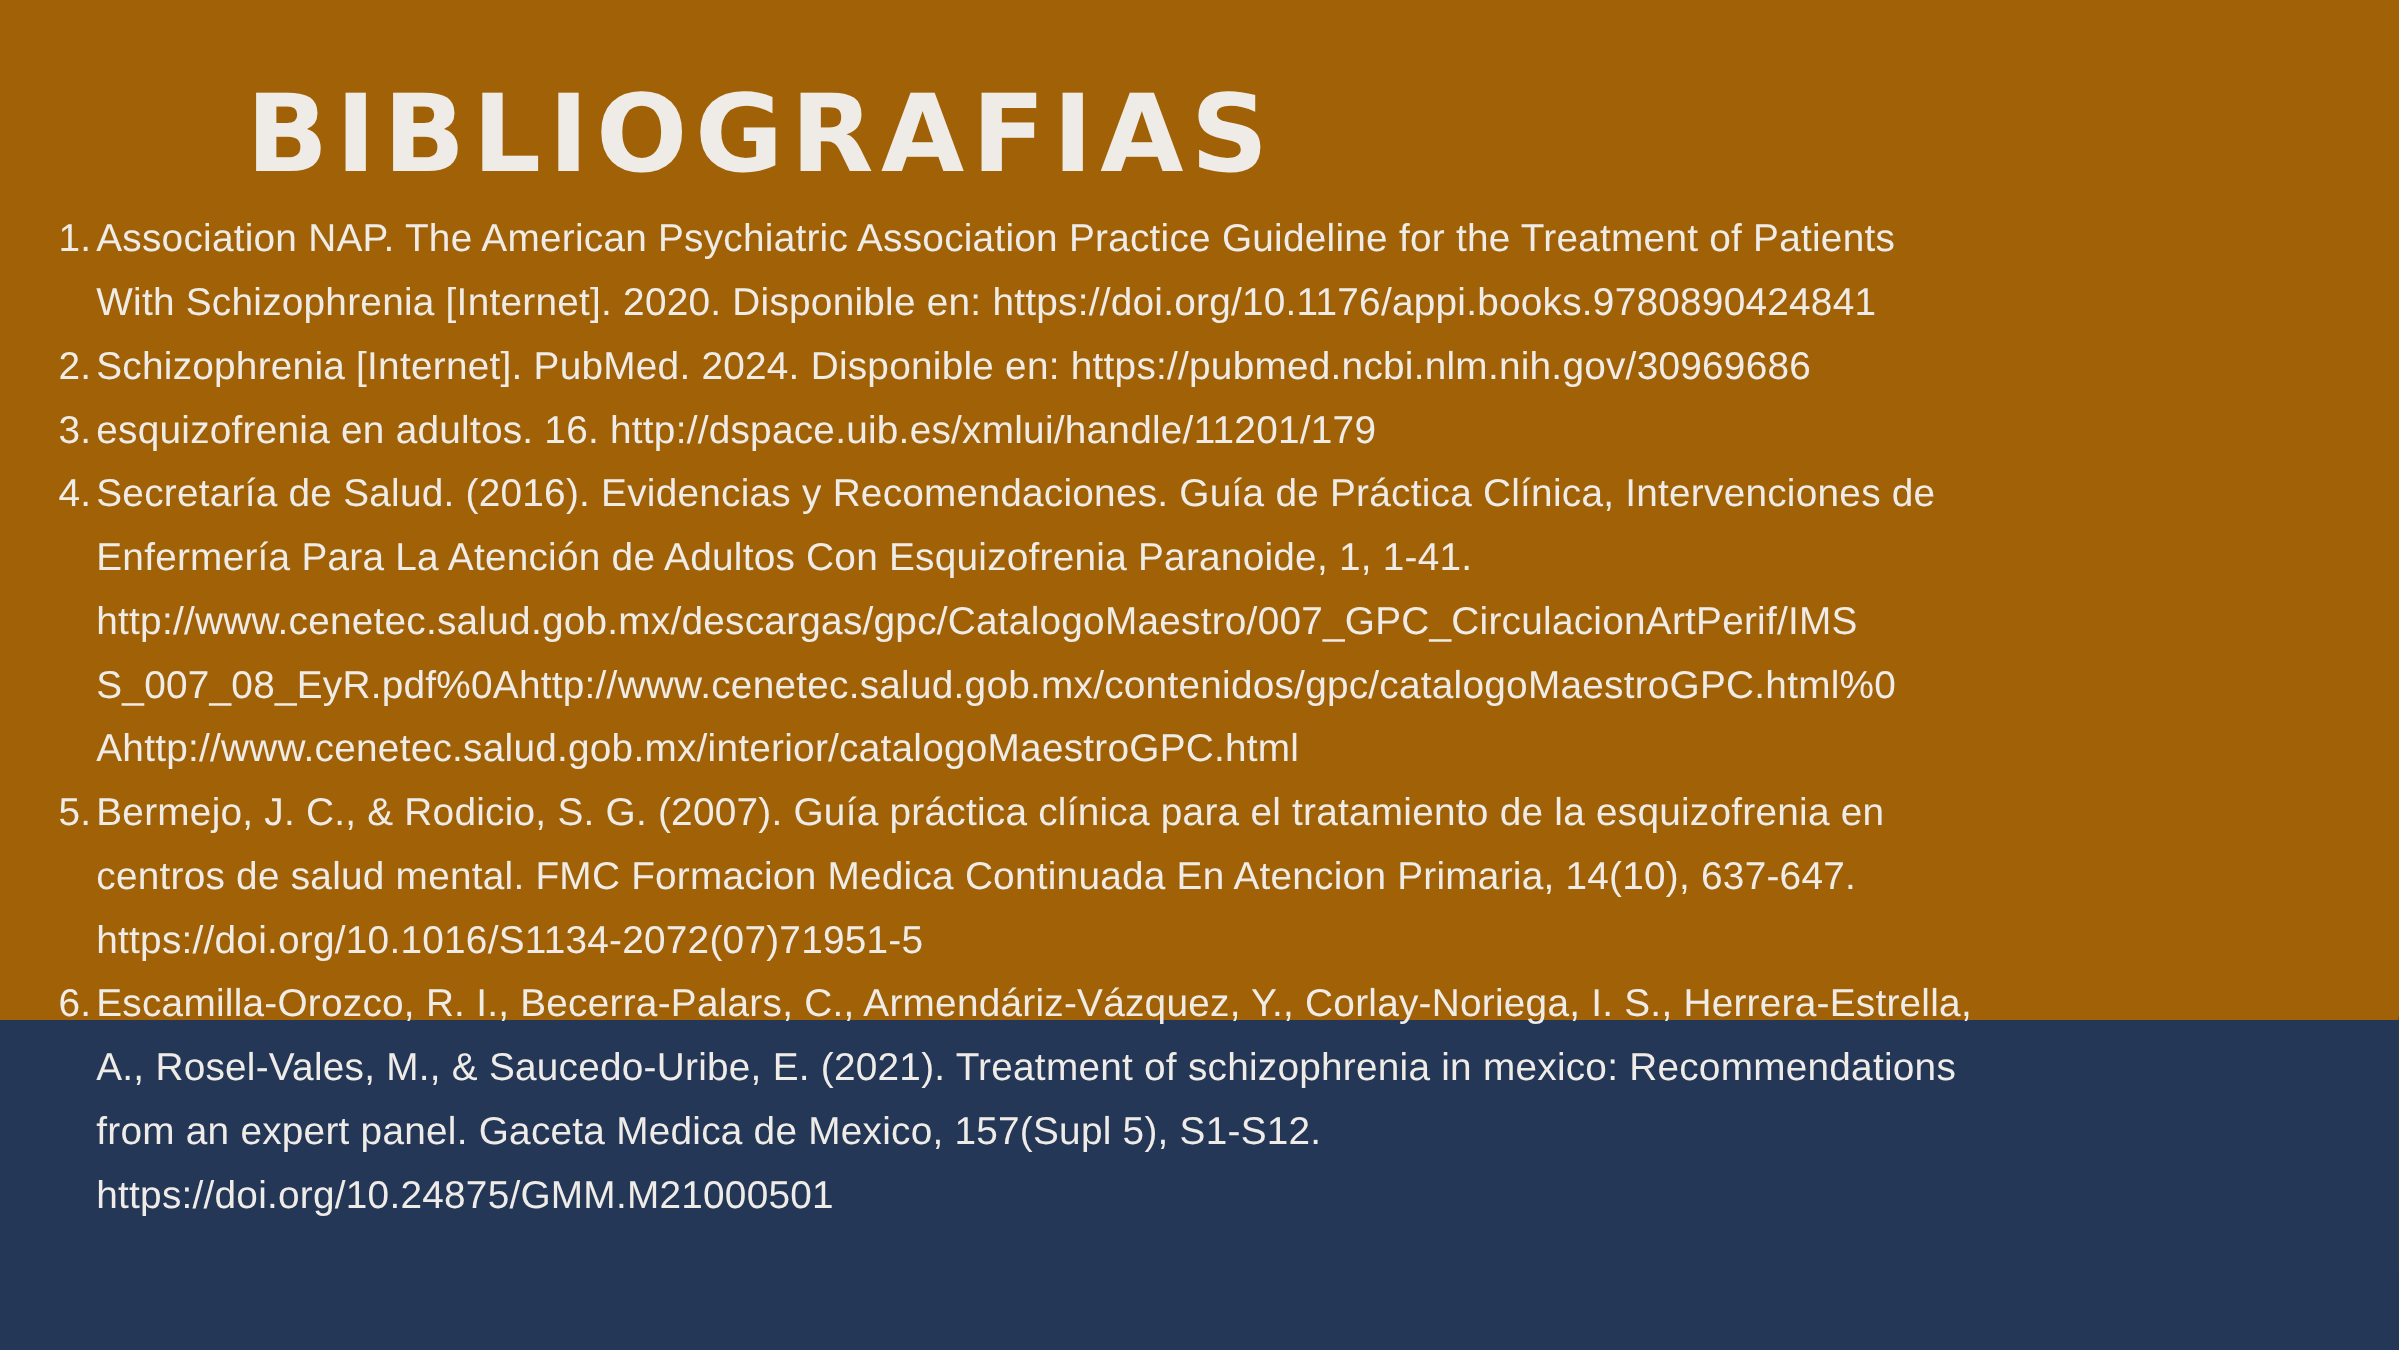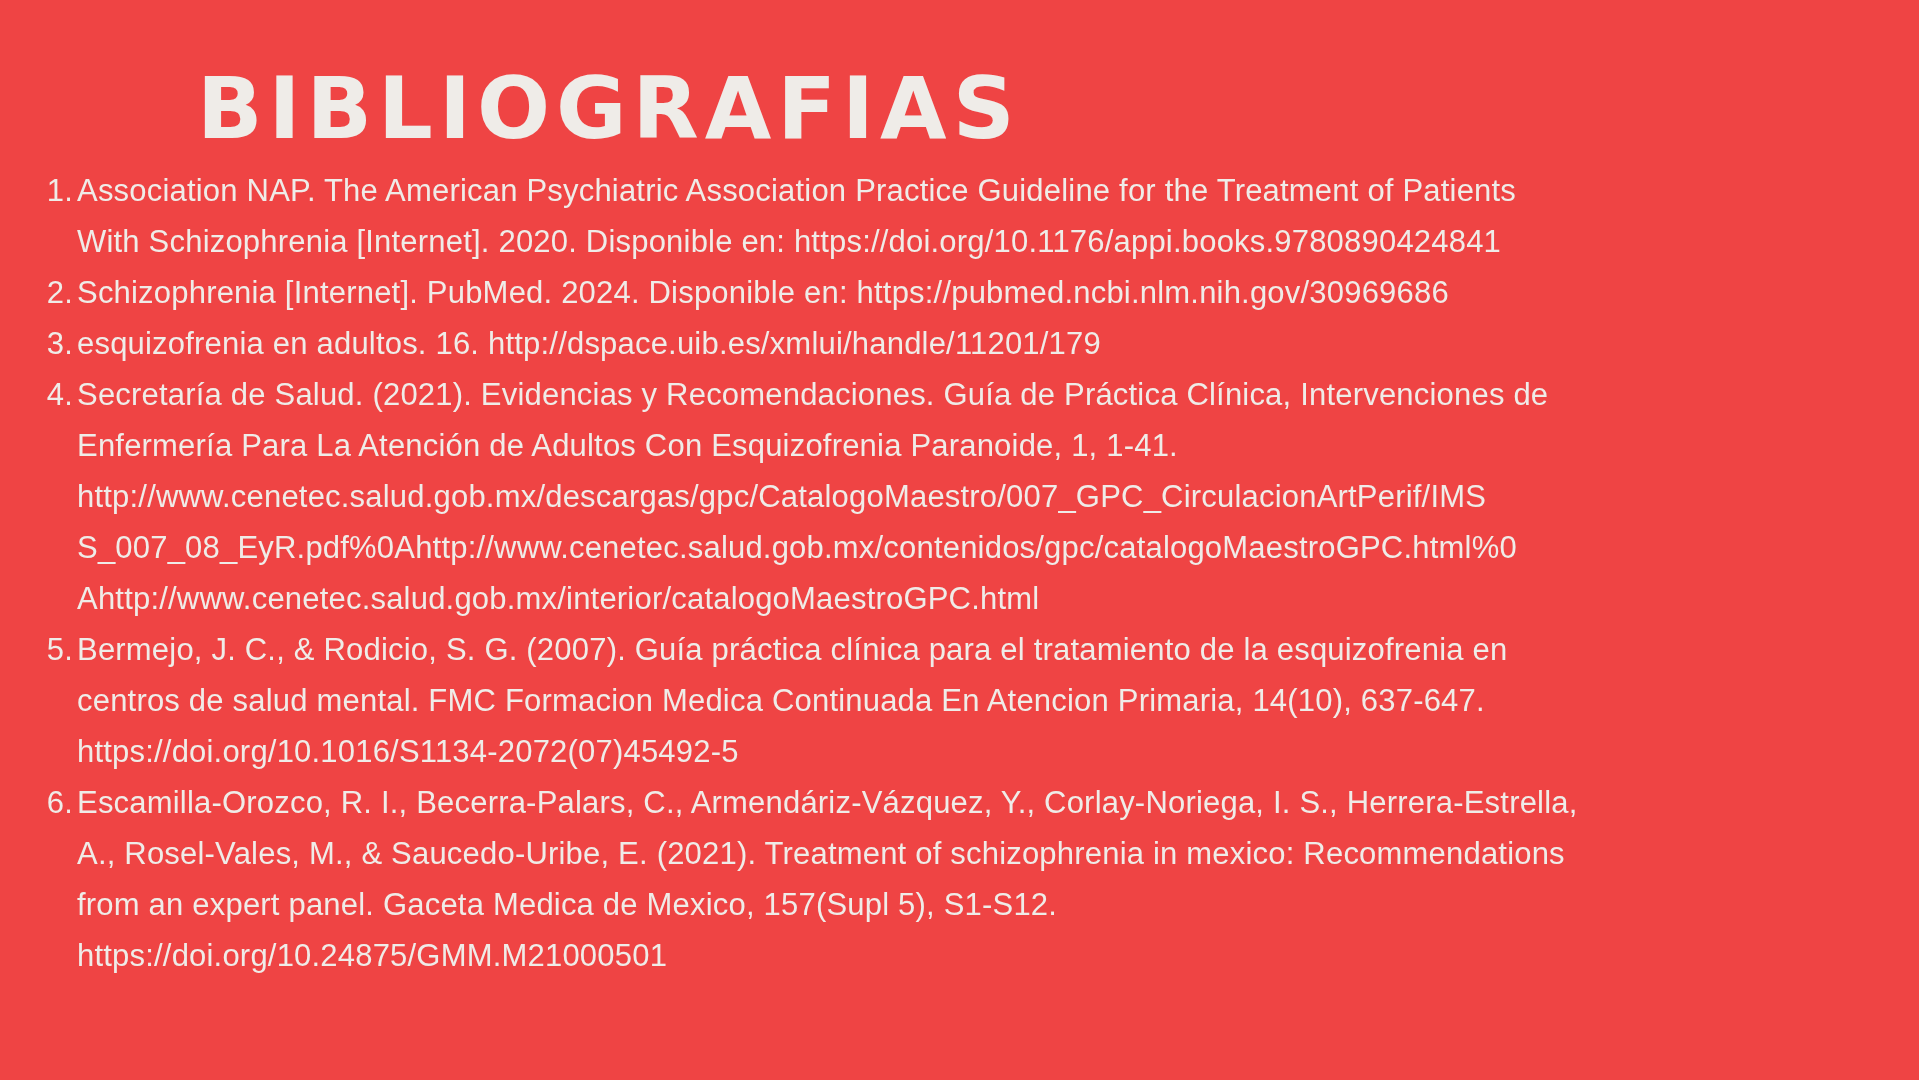--- a/index.html
+++ b/index.html
@@ -6,22 +6,22 @@
       margin: 0;
       padding: 0;
       width: 1919px;
       height: 1080px;
       overflow: hidden;
       background: #243757;
     }
     .slide {
       position: relative;
       width: 1919px;
-      height: 1080px;
-      background: #ef4444;
+      height: 816px;
+      background: #a16207;
       color: #efece8;
       font-family: "DejaVu Sans", sans-serif;
     }
     .title {
       position: absolute;
       left: 197px;
       top: 58px;
       margin: 0;
       font-family: "DejaVu Sans", sans-serif;
       font-weight: bold;
@@ -86,33 +86,33 @@
     <li class="ref">
       <span class="ref-num">
           <span class="ref-line">3.</span>
         </span>
       <span class="ref-line">esquizofrenia en adultos. 16. http://dspace.uib.es/xmlui/handle/11201/179</span>
     </li>
     <li class="ref">
       <span class="ref-num">
           <span class="ref-line">4.</span>
         </span>
-      <span class="ref-line">Secretaría de Salud. (2021). Evidencias y Recomendaciones. Guía de Práctica Clínica, Intervenciones de</span>
+      <span class="ref-line">Secretaría de Salud. (2016). Evidencias y Recomendaciones. Guía de Práctica Clínica, Intervenciones de</span>
       <span class="ref-line">Enfermería Para La Atención de Adultos Con Esquizofrenia Paranoide, 1, 1-41.</span>
       <span class="ref-line">http://www.cenetec.salud.gob.mx/descargas/gpc/CatalogoMaestro/007_GPC_CirculacionArtPerif/IMS</span>
       <span class="ref-line">S_007_08_EyR.pdf%0Ahttp://www.cenetec.salud.gob.mx/contenidos/gpc/catalogoMaestroGPC.html%0</span>
       <span class="ref-line">Ahttp://www.cenetec.salud.gob.mx/interior/catalogoMaestroGPC.html</span>
     </li>
     <li class="ref">
       <span class="ref-num">
           <span class="ref-line">5.</span>
         </span>
       <span class="ref-line">Bermejo, J. C., &amp; Rodicio, S. G. (2007). Guía práctica clínica para el tratamiento de la esquizofrenia en</span>
       <span class="ref-line">centros de salud mental. FMC Formacion Medica Continuada En Atencion Primaria, 14(10), 637-647.</span>
-      <span class="ref-line">https://doi.org/10.1016/S1134-2072(07)45492-5</span>
+      <span class="ref-line">https://doi.org/10.1016/S1134-2072(07)71951-5</span>
     </li>
     <li class="ref">
       <span class="ref-num">
           <span class="ref-line">6.</span>
         </span>
       <span class="ref-line">Escamilla-Orozco, R. I., Becerra-Palars, C., Armendáriz-Vázquez, Y., Corlay-Noriega, I. S., Herrera-Estrella,</span>
       <span class="ref-line">A., Rosel-Vales, M., &amp; Saucedo-Uribe, E. (2021). Treatment of schizophrenia in mexico: Recommendations</span>
       <span class="ref-line">from an expert panel. Gaceta Medica de Mexico, 157(Supl 5), S1-S12.</span>
       <span class="ref-line">https://doi.org/10.24875/GMM.M21000501</span>
     </li>

